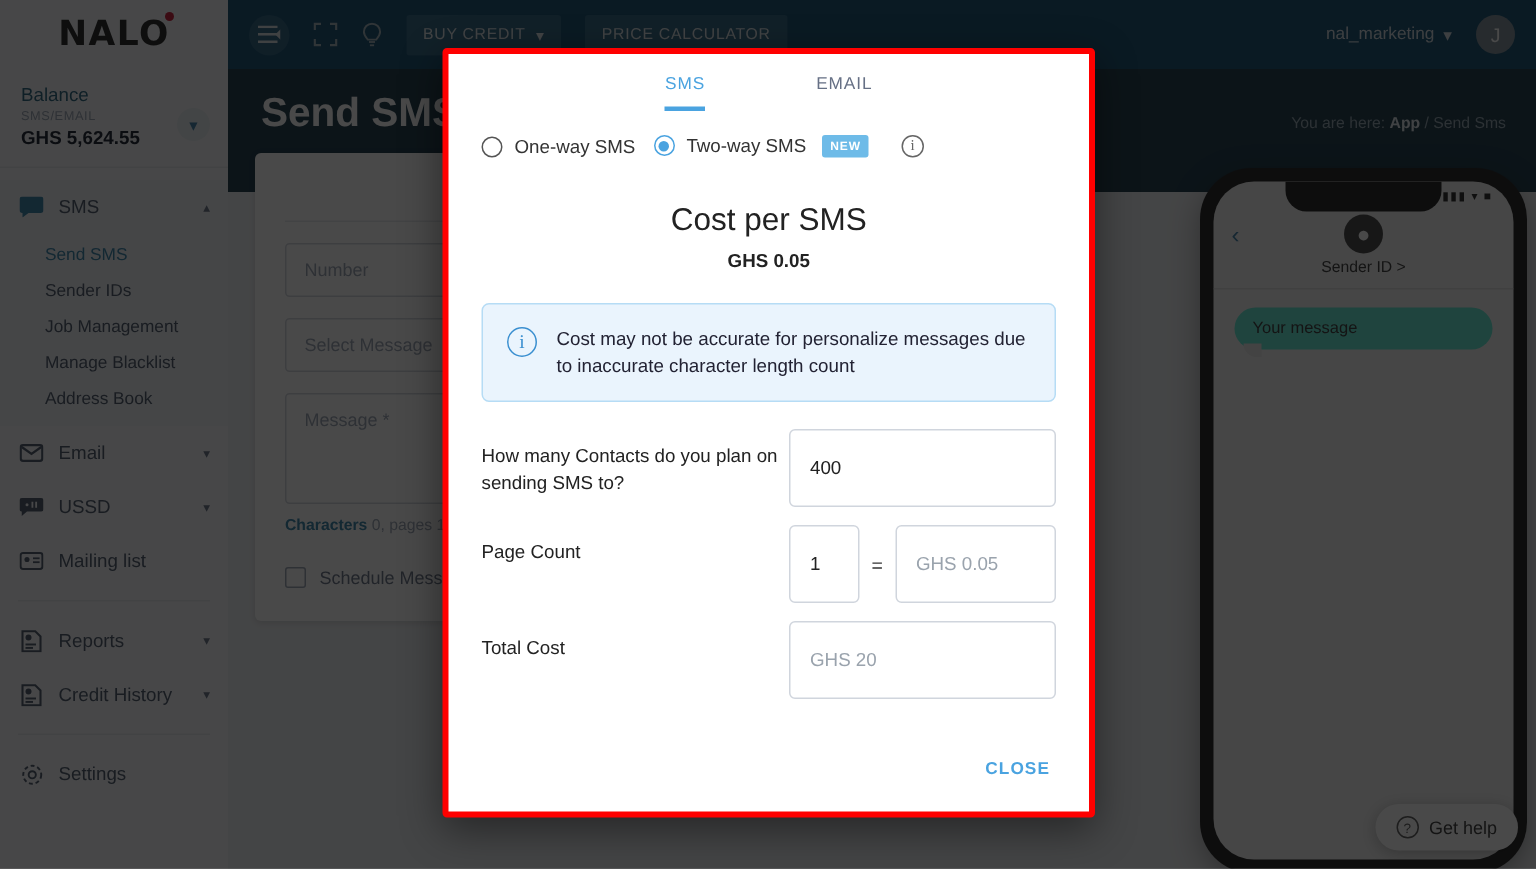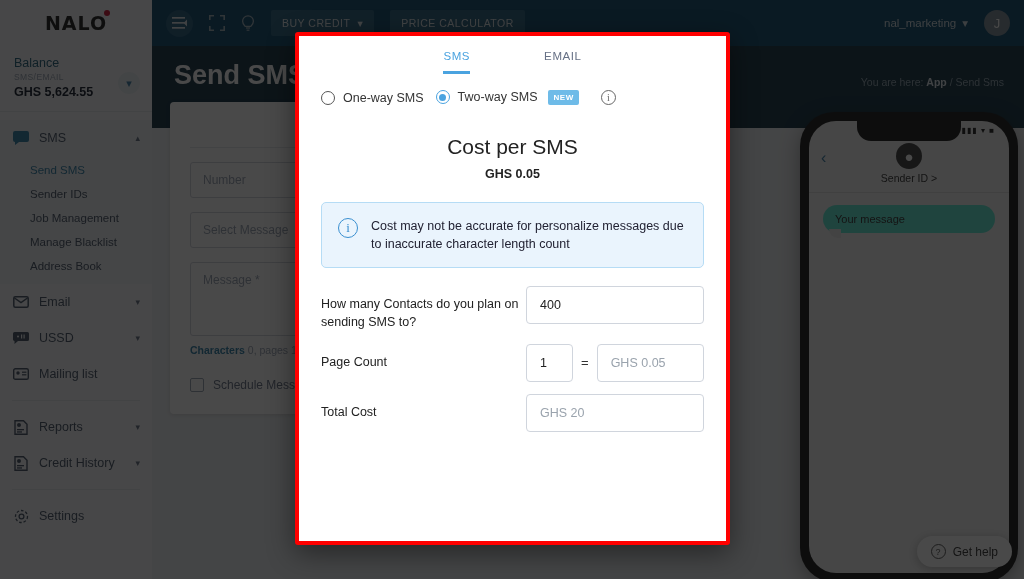--- a/index.html
+++ b/index.html
@@ -17,21 +17,21 @@
   .sidebar {
     position: absolute; left: 0; top: 0; width: 152px; height: 579px;
     background: #f7f8fa;
   }
   .brand {
     height: 46px; display: flex; align-items: center; justify-content: center;
     background: #f7f8fa;
   }
   .brand-logo {
     font-family: "DejaVu Sans", sans-serif;
-    font-size: 19px; letter-spacing: 1px; color: #1b1b1b; font-weight: 700;
+    font-size: 23px; letter-spacing: 1px; color: #1b1b1b; font-weight: 700;
     position: relative;
   }
   .brand-logo .dot {
     position: absolute; right: -3px; top: -2px; width: 6px; height: 6px;
     border-radius: 50%; background: #c8102e;
   }
   .balance-box { padding: 10px 14px 12px 14px; position: relative; border-bottom: 1px solid #e4e7ec; }
   .balance-title { color: #1f5d7a; font-size: 12.5px; margin-bottom: 2px; }
   .balance-sub { color: #98a2b3; font-size: 8.5px; letter-spacing: .4px; }
   .balance-amt { color: #101828; font-size: 12.5px; font-weight: 700; margin-top: 3px; }
@@ -179,21 +179,21 @@
     color: #3a8fd0; display: flex; align-items: center; justify-content: center;
     font-size: 13px; font-family: "Liberation Serif", serif; margin-top: 1px;
   }
   .note-txt { font-size: 12.5px; color: #223; line-height: 1.45; }
   .form { padding: 18px 22px 0 22px; }
   .frow { display: flex; align-items: flex-start; margin-top: 12px; }
   .frow:first-child { margin-top: 0; }
   .flabel { width: 205px; font-size: 12.5px; color: #222; line-height: 1.45; padding-top: 9px; }
   .fctl { flex: 1; display: flex; align-items: center; gap: 8px; }
   .inp {
-    height: 38px; border: 1px solid #d0d5dd; border-radius: 4px; display: flex; align-items: center;
+    height: 52px; border: 1px solid #d0d5dd; border-radius: 4px; display: flex; align-items: center;
     padding: 0 13px; font-size: 12.5px; color: #222; background: #fff; width: 100%;
   }
   .inp.ph { color: #9aa3ad; }
   .inp.small { width: 64px; }
   .eq { font-size: 13px; color: #333; }
   .m-footer { margin-top: auto; padding: 0 22px 16px 22px; display: flex; justify-content: flex-end; }
   .close-btn {
     background: none; border: 0; color: #4aa3e0; font-size: 11.5px; font-weight: 700;
     letter-spacing: .7px; font-family: inherit; padding: 6px 4px;
   }
@@ -449,15 +449,18 @@
       </div>
 
       <div class="frow">
         <div class="flabel">Total Cost</div>
         <div class="fctl">
           <div class="inp ph">GHS 20</div>
         </div>
       </div>
     </div>
 
+    <div class="m-footer">
+      <button class="close-btn">CLOSE</button>
+    </div>
   </div>
 
 </div>
 
 </body></html>

